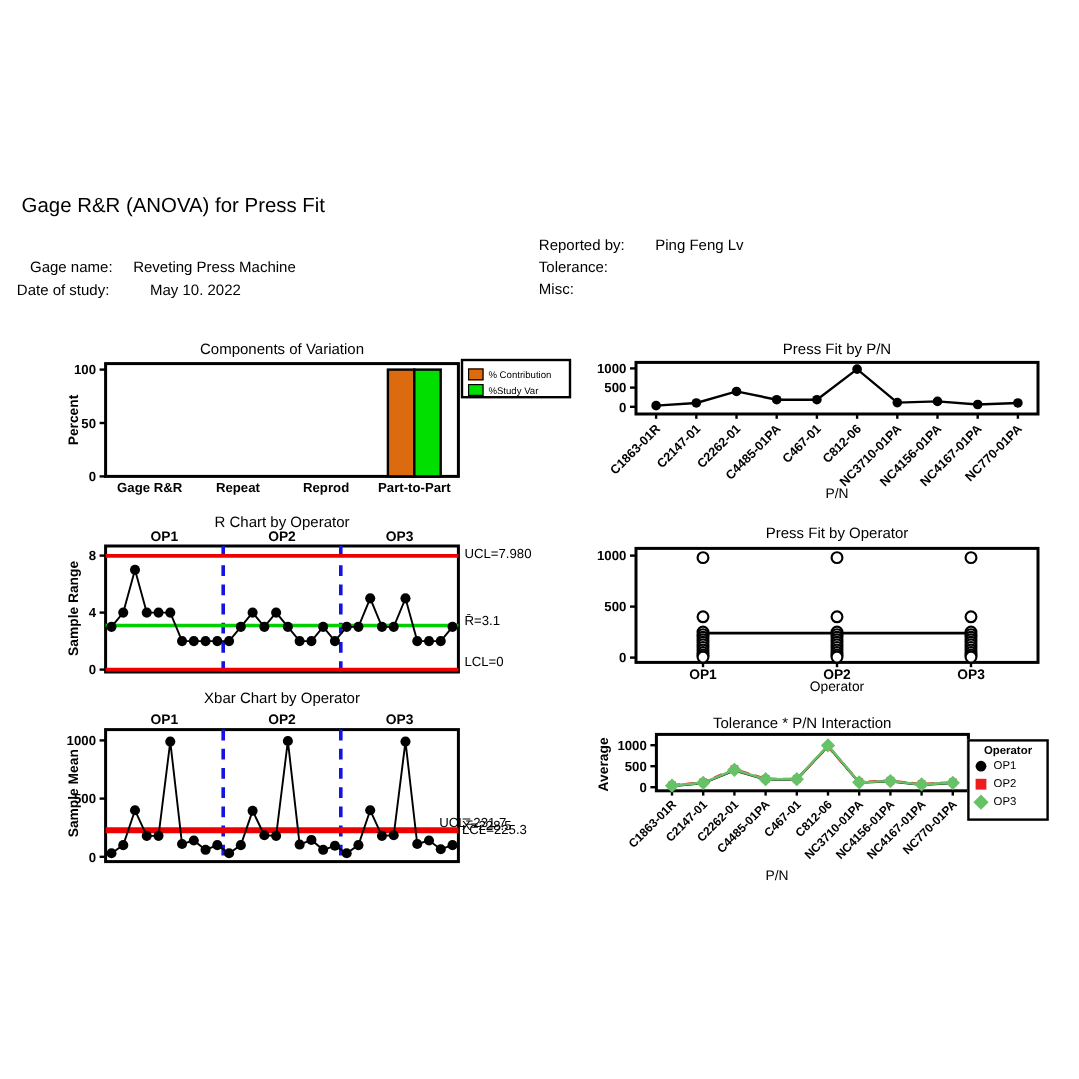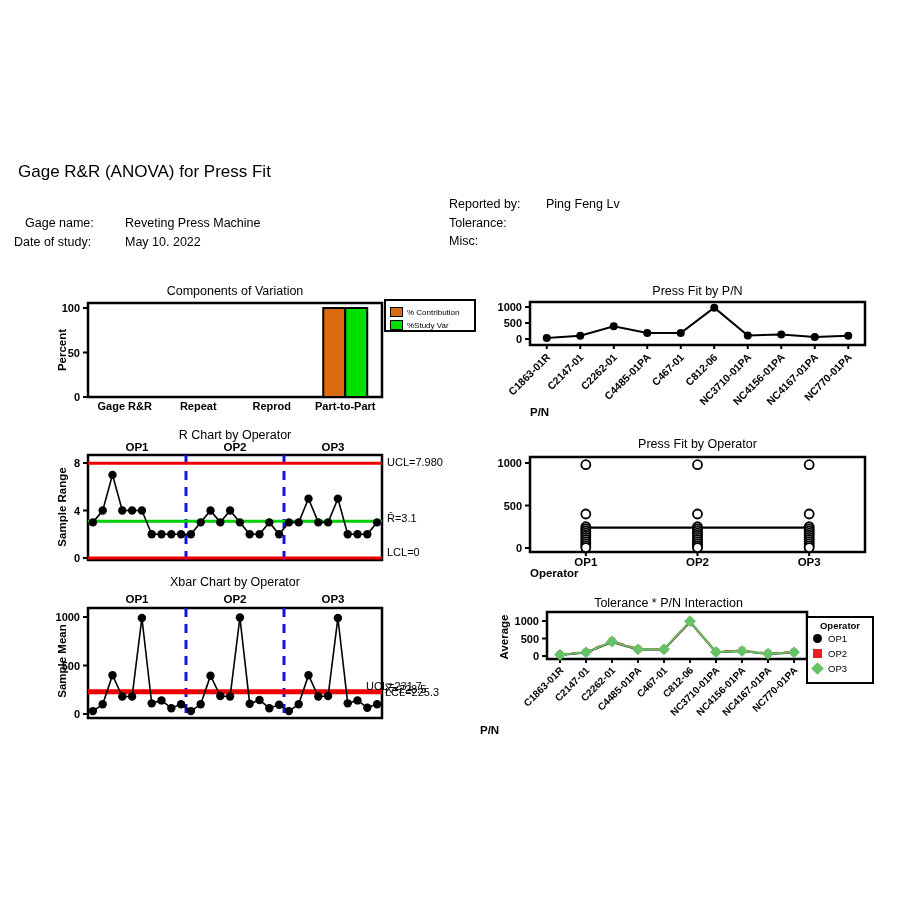--- a/index.html
+++ b/index.html
@@ -2,41 +2,41 @@
 <html><head>
 <meta charset="utf-8">
 <style>
   html,body{margin:0;padding:0}
   body{width:899px;height:899px;background:#fff;font-family:"Liberation Sans",sans-serif;color:#000;position:relative;overflow:hidden}
   .abs{position:absolute}
   .main-title{font-size:17px;font-weight:normal}
   .fld{font-size:12.5px;white-space:nowrap}
   .chart-title{position:absolute;font-weight:normal;font-size:12.5px;text-align:center;white-space:nowrap}
   .yrot{position:absolute;font-weight:bold;font-size:11.5px;text-align:center;transform:rotate(-90deg);white-space:nowrap}
-  .xaxis-title{position:absolute;font-weight:bold;font-size:11.5px;}
+  .xaxis-title{position:absolute;font-weight:normal;font-size:11.5px;text-align:center}
   .anno{position:absolute;font-size:11px;white-space:nowrap}
   .legend{position:absolute;border:2px solid #000;background:#fff;box-sizing:border-box;z-index:5}
   .cov-legend{left:384px;top:299px;width:92px;height:33px;padding:3px 4px}
   .cov-item{display:flex;align-items:flex-end;gap:4px;font-size:8px;height:13px;white-space:nowrap}
   .swatch{width:11px;height:8px;border:1px solid #000;display:inline-block;flex:none}
   .int-legend{left:806px;top:616px;width:68px;height:68px;padding:2px 5px}
   .int-title{font-size:9.5px;font-weight:bold;text-align:center}
   .int-item{display:flex;align-items:center;gap:6px;font-size:9.5px;height:15px}
   .mk{width:9px;height:9px;display:inline-block;flex:none}
   .mk-circle{border-radius:50%}
   .mk-diamond{transform:rotate(45deg)}
   svg{position:absolute;overflow:visible}
 </style>
 </head>
 <body>
 
 <div class="abs main-title" style="left:18px;top:162px">Gage R&amp;R (ANOVA) for Press Fit</div>
 
 <div class="abs fld" style="left:25px;top:216px">Gage name:</div>
-<div class="abs fld" style="left:125px;top:216px">Reveting Press Machine</div>
+<div class="abs fld" style="left:111px;top:216px">Reveting Press Machine</div>
 <div class="abs fld" style="left:14px;top:235px">Date of study:</div>
 <div class="abs fld" style="left:125px;top:235px">May 10. 2022</div>
 
 <div class="abs fld" style="left:449px;top:197px">Reported by:</div>
 <div class="abs fld" style="left:546px;top:197px">Ping Feng Lv</div>
 <div class="abs fld" style="left:449px;top:216px">Tolerance:</div>
 <div class="abs fld" style="left:546px;top:216px"></div>
 <div class="abs fld" style="left:449px;top:234px">Misc:</div>
 <div class="abs fld" style="left:546px;top:234px"></div>
 

